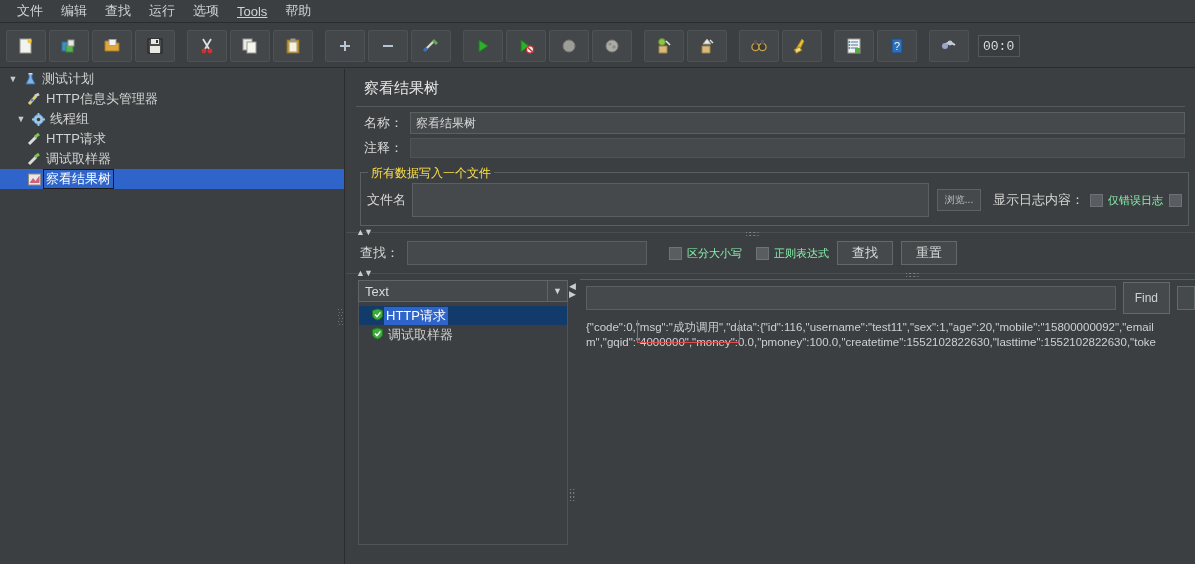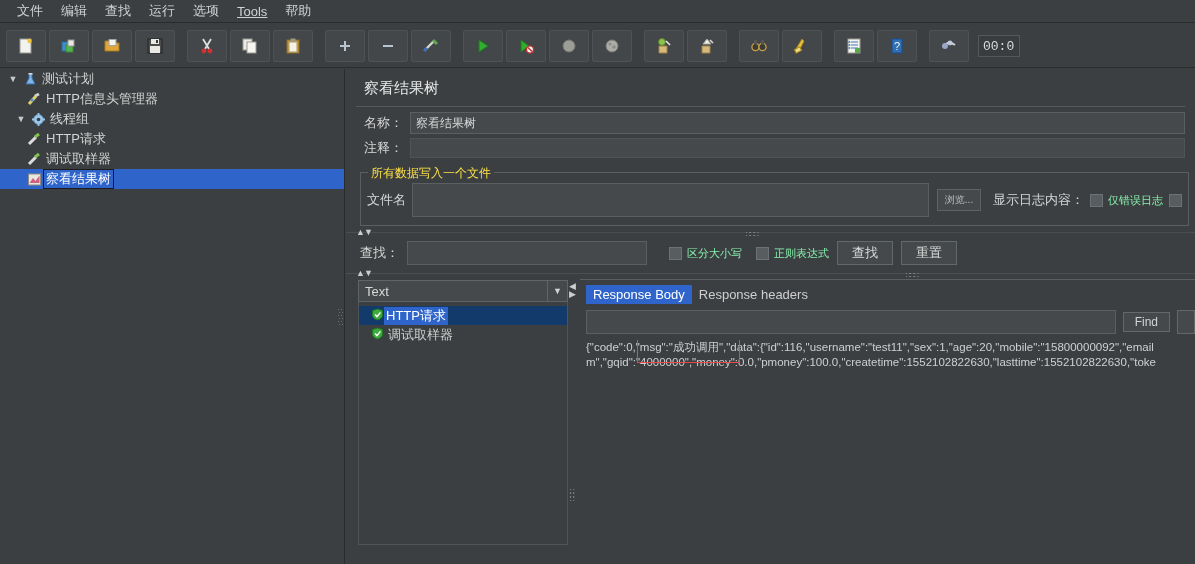--- a/index.html
+++ b/index.html
@@ -165,21 +165,21 @@
   }
   .subtab.active { background: #2f65ca; color: #ffffff; }
 
   .find-row { display: flex; align-items: center; padding: 2px 0 0 6px; }
   .find-input {
     background: #45494b; border: 1px solid #5a5f62; color: #d8d8d8;
     height: 24px; flex: 1 1 auto; font-size: 12px; padding: 2px 4px; outline: none;
   }
   .find-btn {
     background: #45494b; border: 1px solid #63686b; color: #d2d2d2;
-    font-size: 12px; height: 20px; padding: 0 11px; margin-left: 7px; cursor: default;
+    font-size: 12px; height: 32px; padding: 0 11px; margin-left: 7px; cursor: default;
   }
   .find-extra {
     width: 18px; height: 24px; margin-left: 7px;
     background: #45494b; border: 1px solid #63686b;
   }
 
   .resp-body {
     margin: 6px 0 0 6px; flex: 1 1 auto; position: relative;
     background: #3c3f41; overflow: hidden;
   }
@@ -547,24 +547,20 @@
       </div>
 
       <div class="vsplit">
         <span class="vsplit-arrow">◀<br>▶</span>
         <span class="vsplit-grip">∷<br>∷<br>∷</span>
       </div>
 
       <div class="lower-right">
         <div class="tabs-line"></div>
 
-        <div class="subtabs">
-          <div class="subtab active">Response Body</div>
-          <div class="subtab">Response headers</div>
-        </div>
 
         <div class="find-row">
           <input class="find-input" value="" style="">
           <button class="find-btn">Find</button>
           <span class="find-extra"></span>
         </div>
 
         <div class="resp-body">
           <div class="resp-line">{"code":0,"msg":"成功调用","data":{"id":116,"username":"test11","sex":1,"age":20,"mobile":"15800000092","email</div>
           <div class="resp-line">m","gqid":"4000000","money":0.0,"pmoney":100.0,"createtime":1552102822630,"lasttime":1552102822630,"toke</div>

